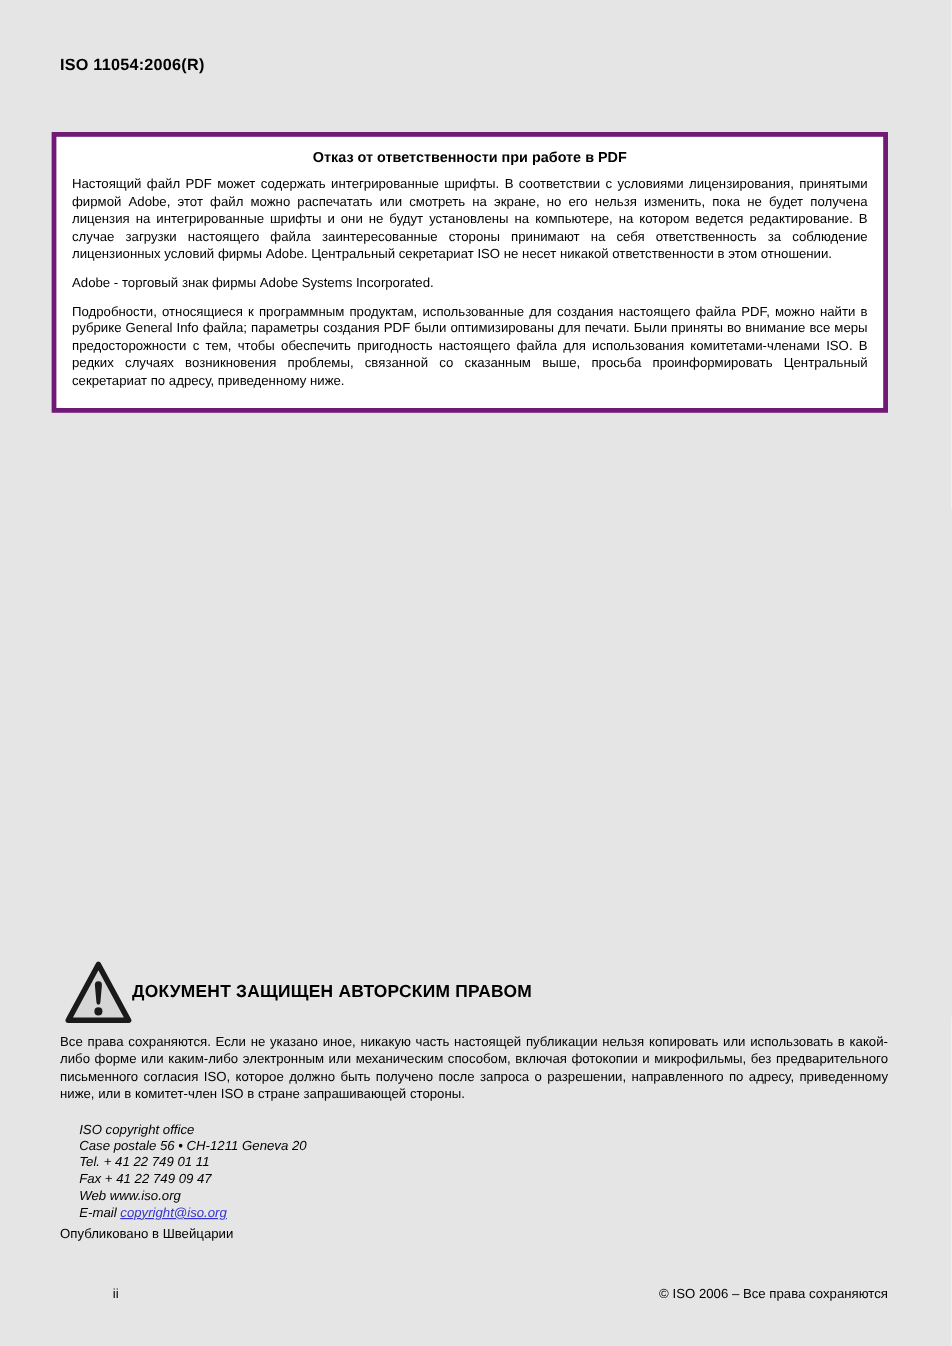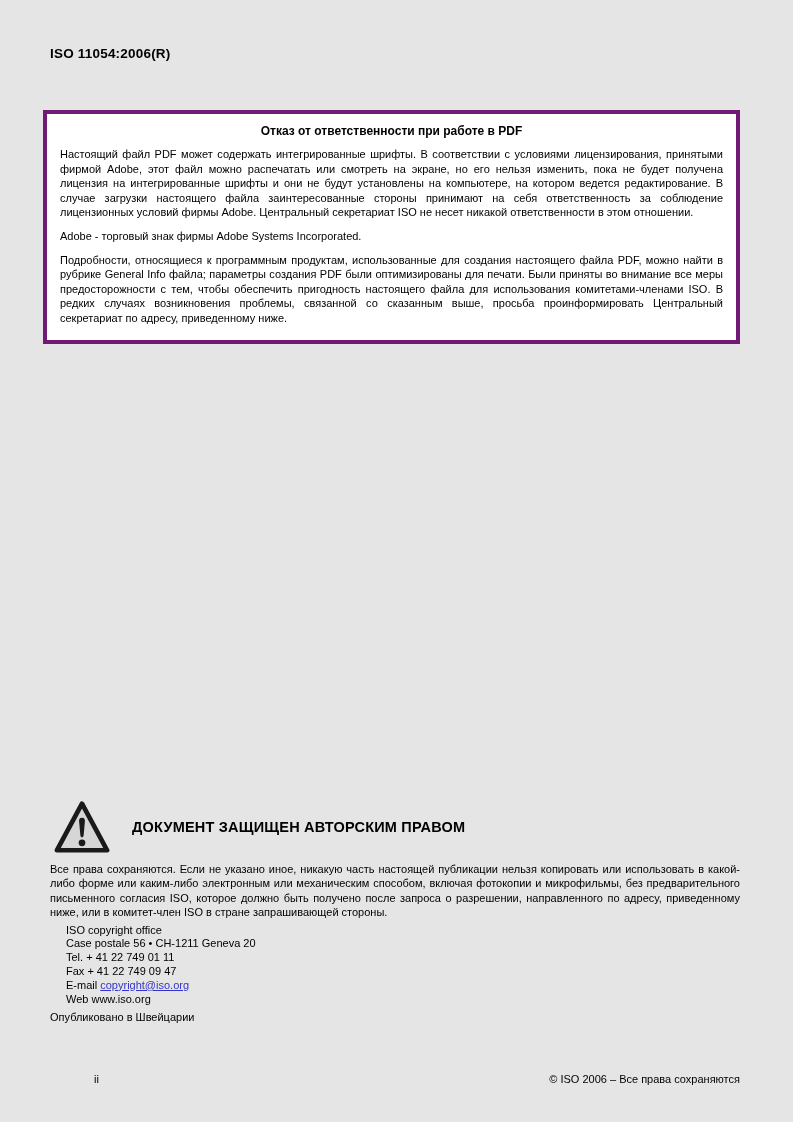--- a/index.html
+++ b/index.html
@@ -49,45 +49,45 @@
 
   .copyright-section {
     position: absolute;
     top: 798px;
     left: 50px;
     right: 53px;
   }
   .copyright-head-row {
     display: flex;
     align-items: center;
-    gap: 22px;
     margin-left: 4px;
     min-height: 57px;
   }
   .warning-icon { width: 56px; height: 54px; flex: 0 0 auto; }
   .copyright-heading {
     font-size: 14.5px;
     font-weight: bold;
     letter-spacing: 0.2px;
   }
   .copyright-year {
     margin-top: 15px;
     font-size: 11px;
   }
   .copyright-body {
     margin-top: 7px;
     font-size: 11px;
     line-height: 14.4px;
     text-align: justify;
   }
   .address-block {
-    margin-top: 4px;
+    margin-top: 16px;
     padding-left: 16px;
     font-size: 11px;
     line-height: 13.8px;
+    font-style: italic;
   }
   .address-block a {
     color: #3333cc;
     text-decoration: underline;
   }
   .published-line {
     margin-top: 5px;
     font-size: 11px;
   }
 
@@ -130,22 +130,22 @@
     </div>
 
 
     <p class="copyright-body">Все права сохраняются. Если не указано иное, никакую часть настоящей публикации нельзя копировать или использовать в какой-либо форме или каким-либо электронным или механическим способом, включая фотокопии и микрофильмы, без предварительного письменного согласия ISO, которое должно быть получено после запроса о разрешении, направленного по адресу, приведенному ниже, или в комитет-член ISO в стране запрашивающей стороны.</p>
 
     <div class="address-block">
       <div>ISO copyright office</div>
       <div>Case postale 56 • CH-1211 Geneva 20</div>
       <div>Tel. + 41 22 749 01 11</div>
       <div>Fax + 41 22 749 09 47</div>
+      <div>Web www.iso.org</div>
       <div><span>E-mail </span><a href="#">copyright@iso.org</a></div>
-      <div>Web www.iso.org</div>
     </div>
 
     <div class="published-line">Опубликовано в Швейцарии</div>
 
   </div>
 
   <div class="doc-footer">
     <span>ii</span>
     <span>© ISO 2006 – Все права сохраняются</span>
   </div>

